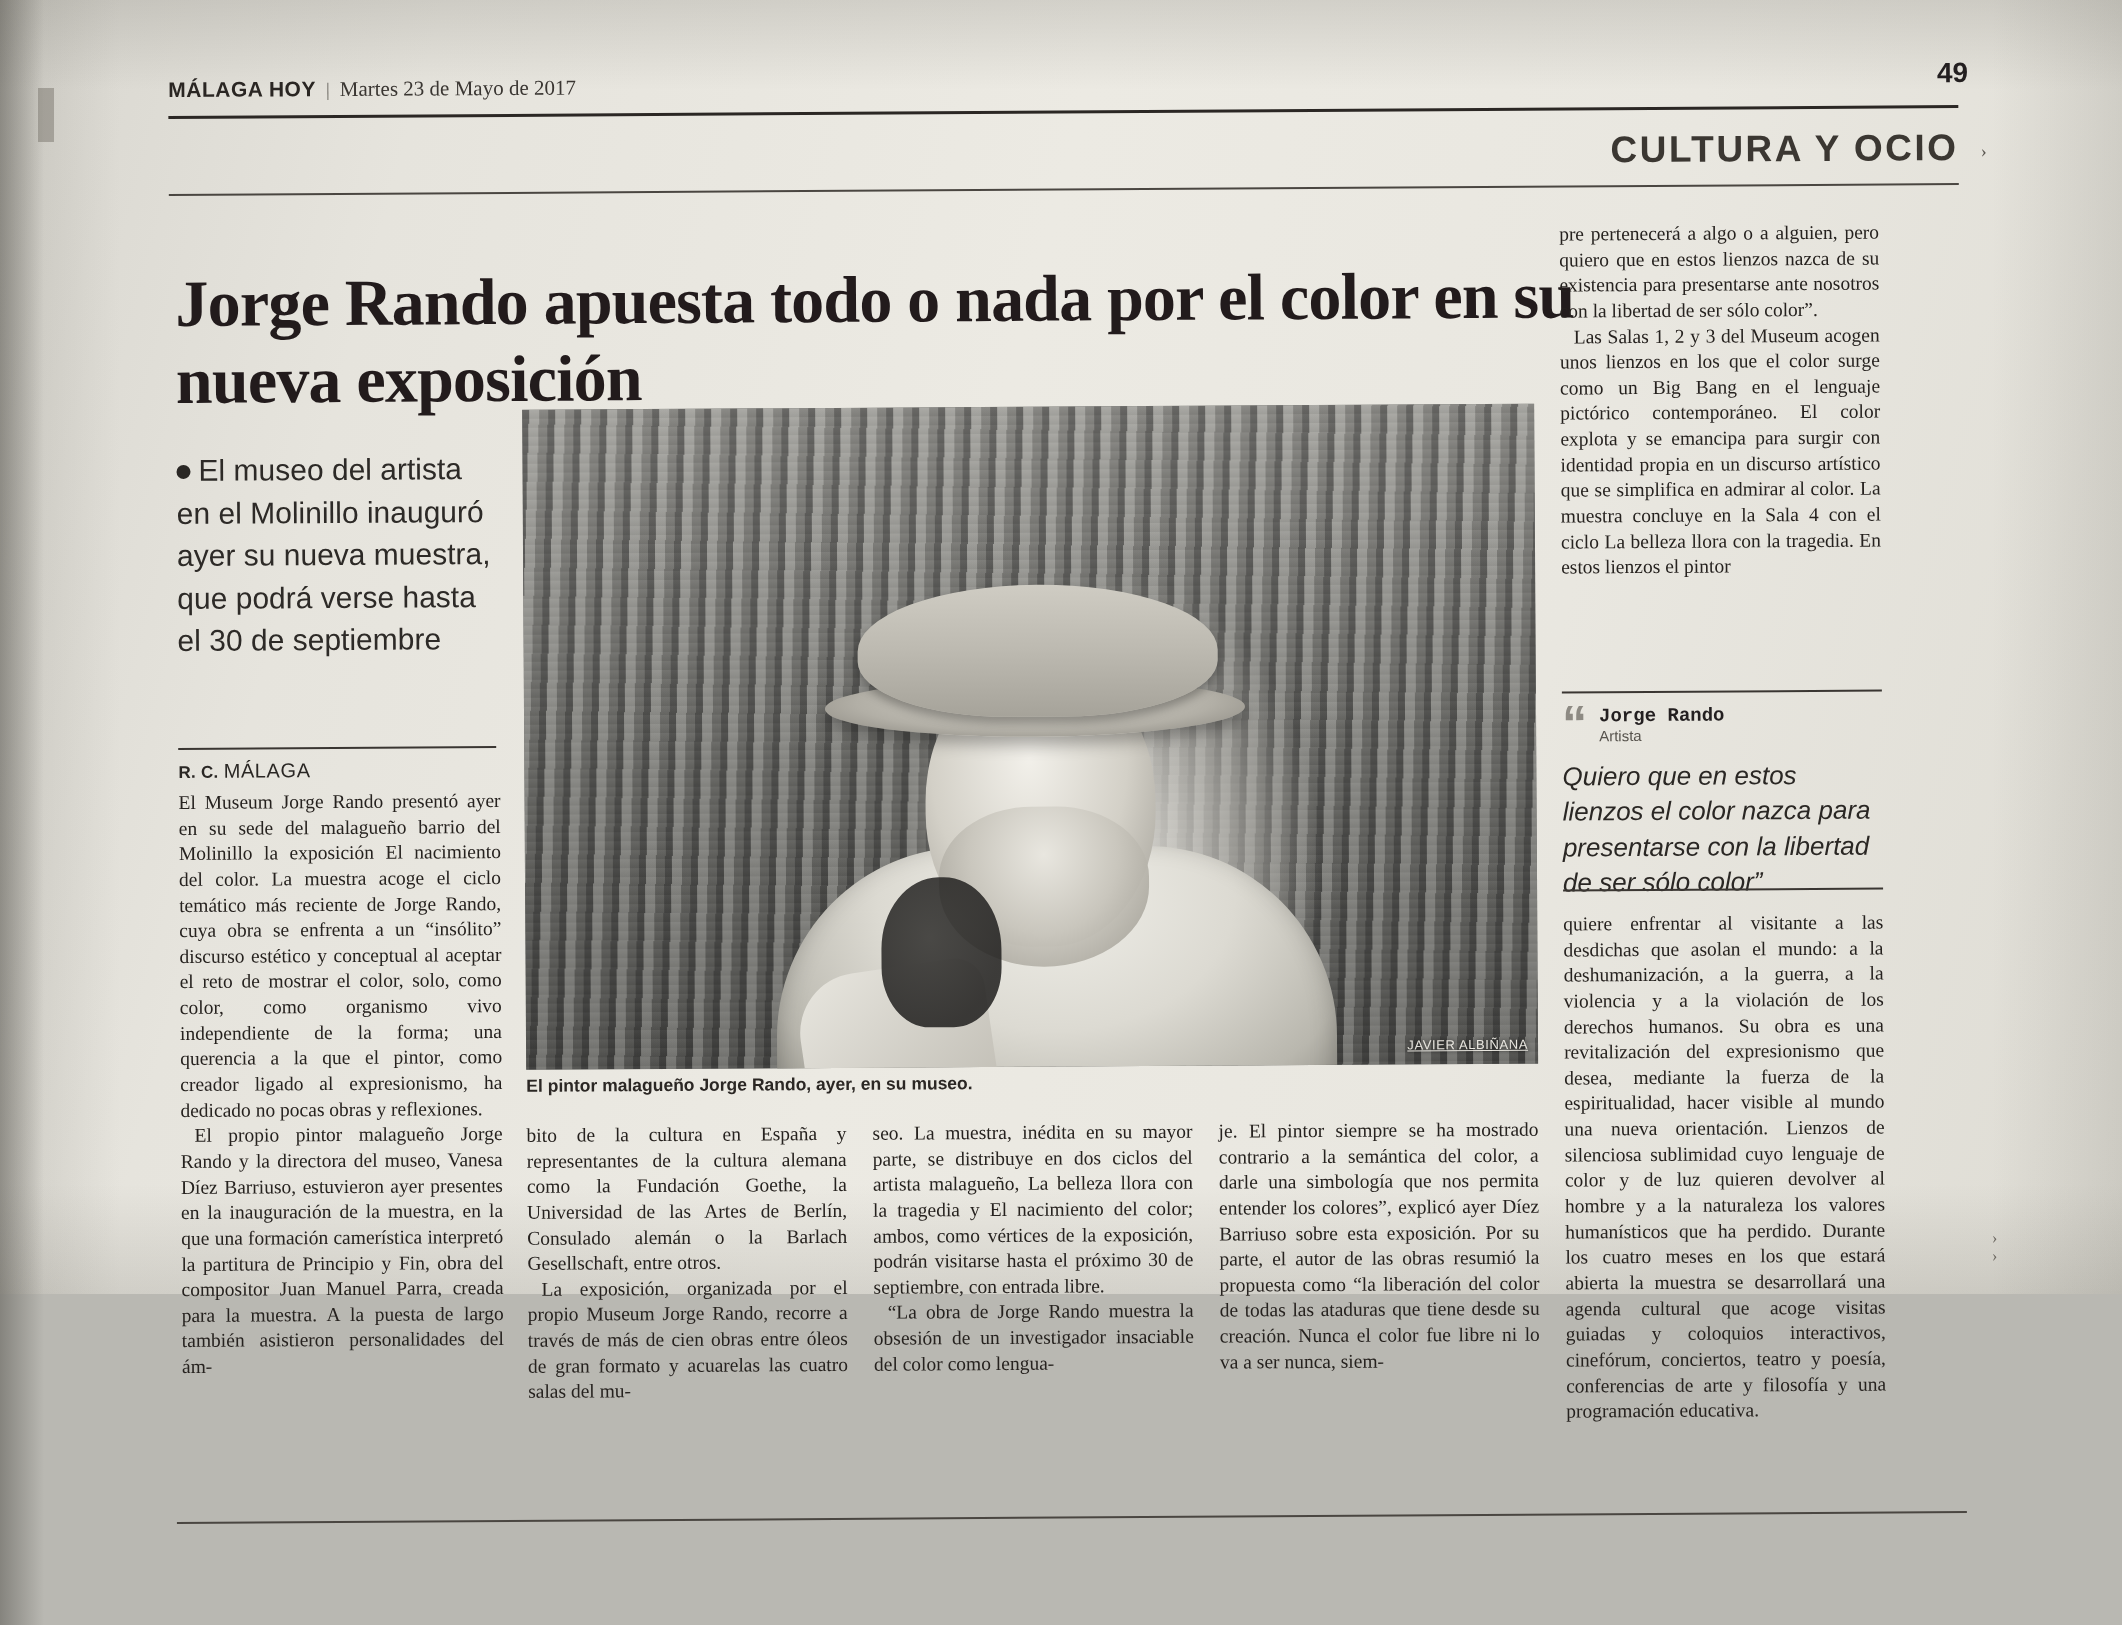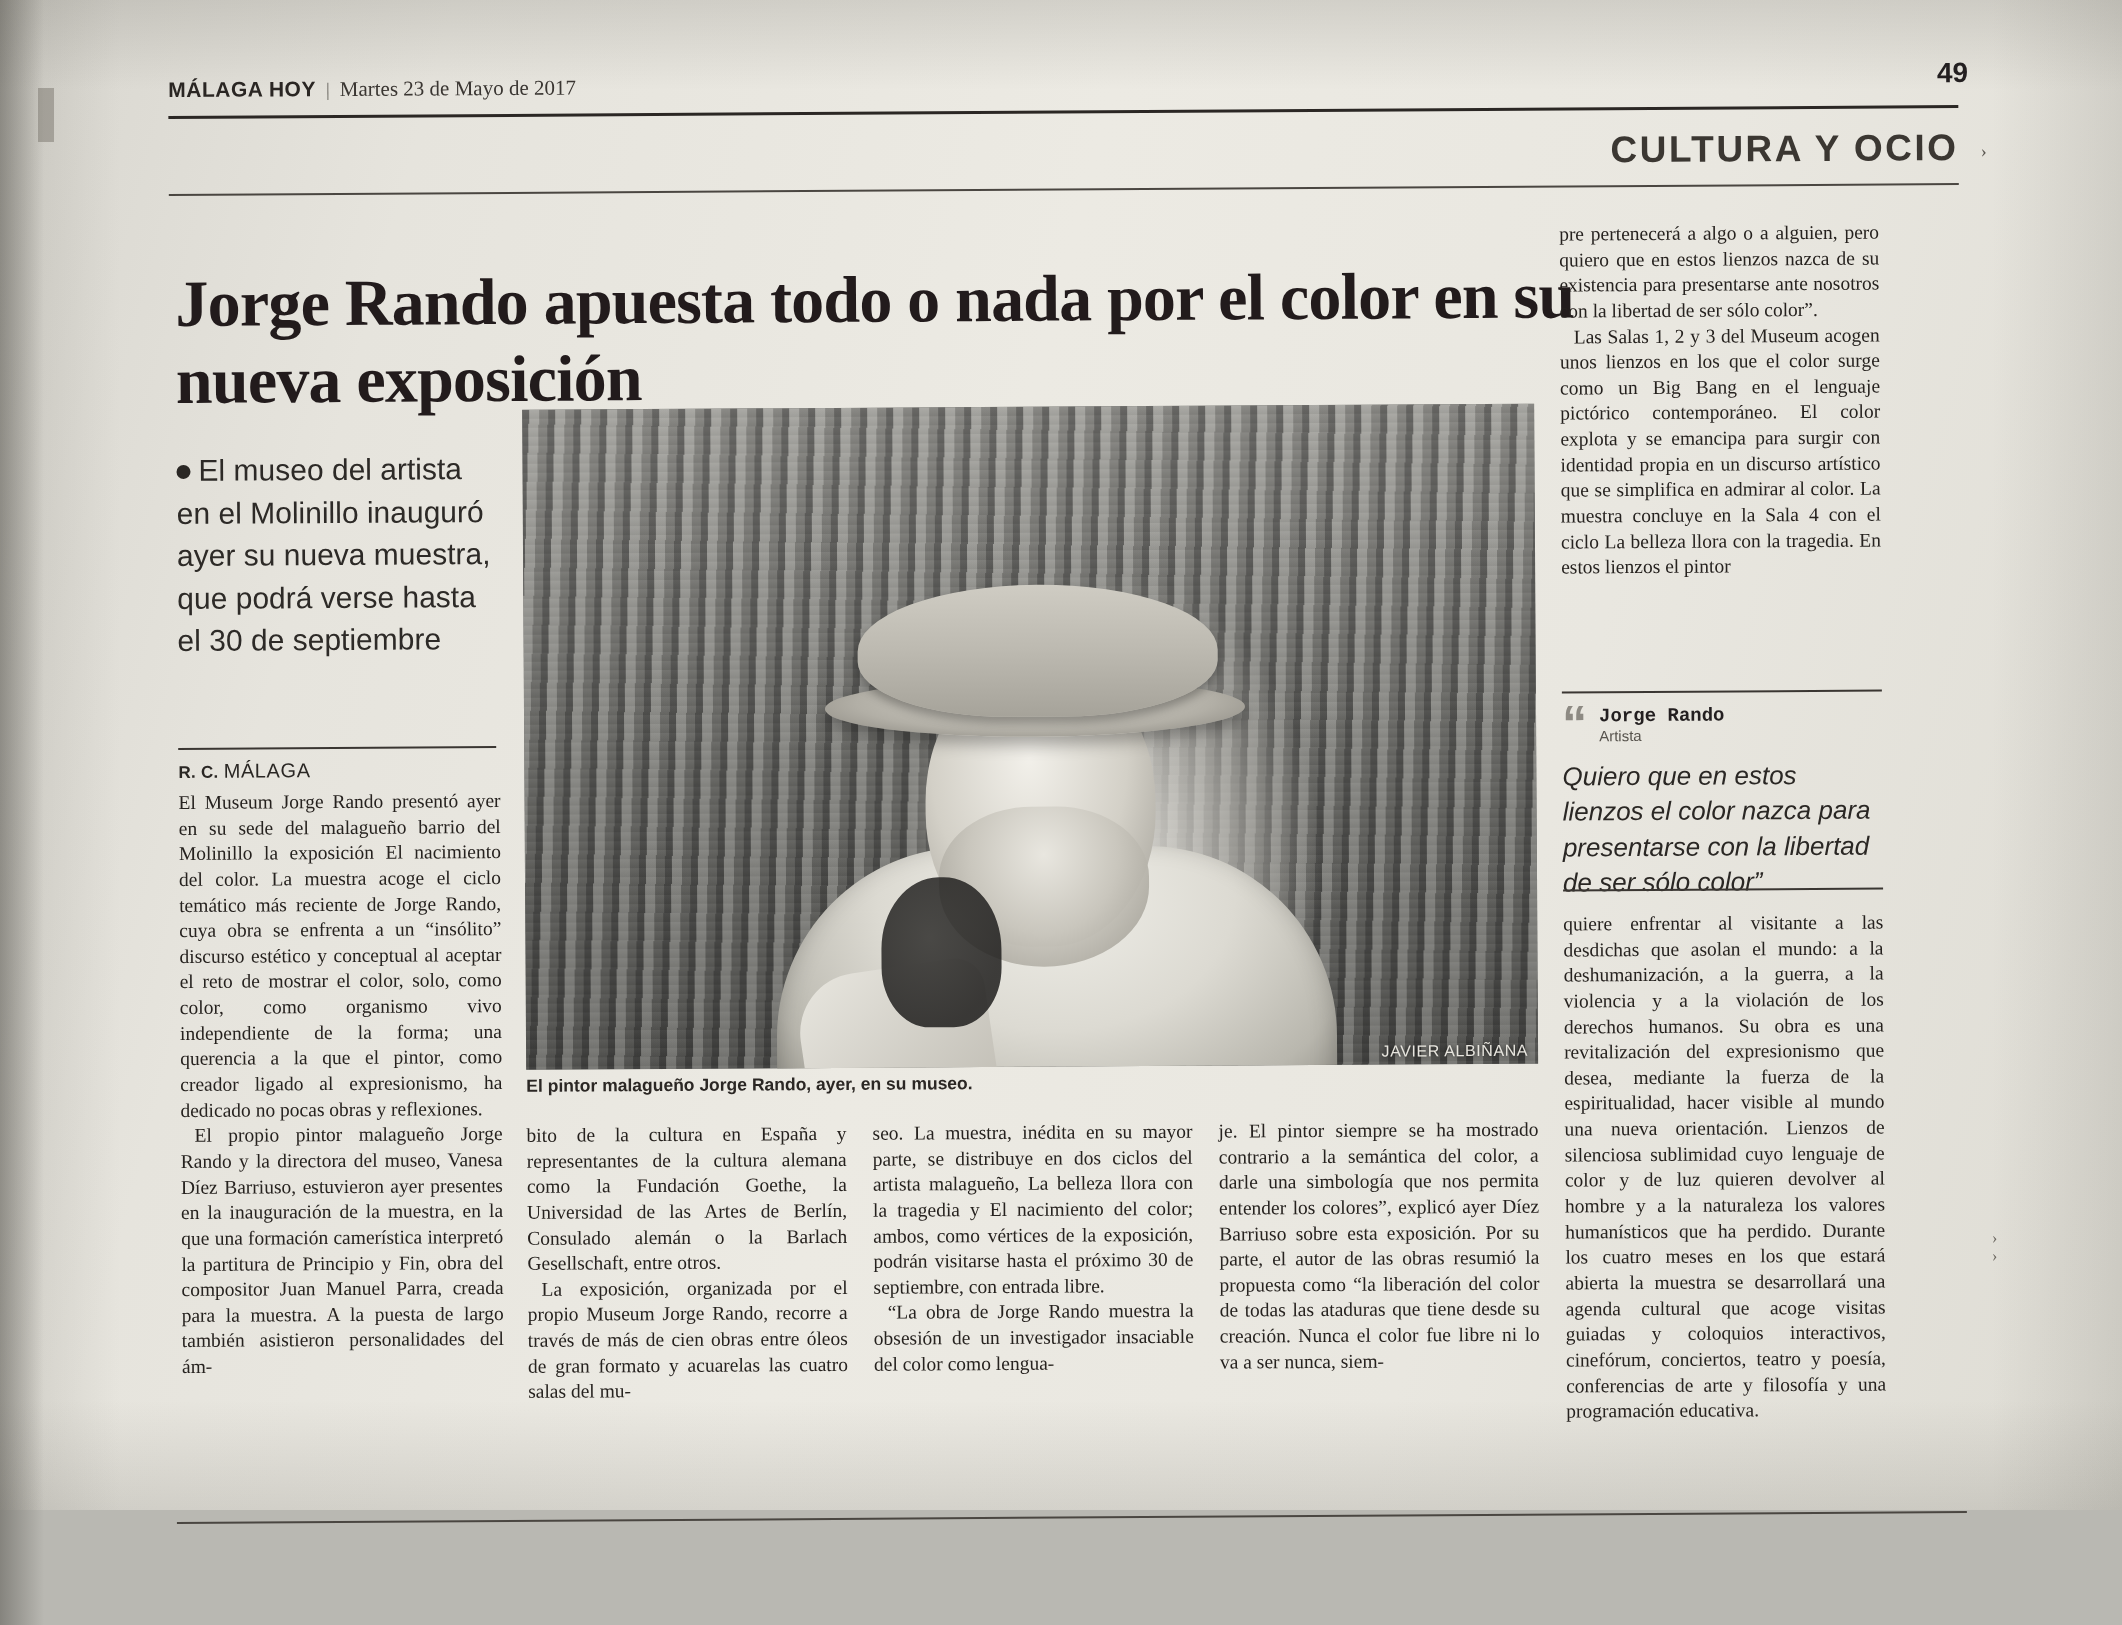--- a/index.html
+++ b/index.html
@@ -11,21 +11,21 @@
     width: 2122px;
     height: 1625px;
     overflow: hidden;
     font-family: "Liberation Serif", serif;
   }
 
   
   .page {
     position: absolute;
     left: 0; top: 0;
-    width: 2122px; height: 1510px;
+    width: 2122px; height: 1294px;
     background:
       linear-gradient(105deg, #d8d6cf 0%, #e6e4dd 18%, #eceae3 45%, #e9e7e0 70%, #dedcd4 100%);
   }
   
   .paper-shade {
     position: absolute; inset: 0;
     background:
       linear-gradient(to bottom, rgba(120,118,110,0.22) 0px, rgba(120,118,110,0.0) 90px),
       linear-gradient(to right, rgba(120,118,110,0.20) 0px, rgba(120,118,110,0.0) 120px),
       linear-gradient(to left, rgba(120,118,110,0.18) 0px, rgba(120,118,110,0.0) 130px),
@@ -242,26 +242,27 @@
   }
   .subj-arm {
     position: absolute; left: 50%; top: 560px;
     width: 190px; height: 150px;
     margin-left: -230px;
     background: linear-gradient(to bottom right, #e8e6df, #c0bdb4);
     border-radius: 60px 30px 0 0;
     transform: rotate(-8deg);
   }
   .photo-credit {
-    position: absolute; right: 10px; bottom: 4px;
-    font-family: "Liberation Sans", sans-serif;
-    font-size: 16px;
+    position: absolute; right: 10px; bottom: 12px;
+    font-family: "Liberation Sans", sans-serif;
+    font-size: 13px;
     letter-spacing: 0.6px;
     color: #e8e6df;
     text-shadow: 0 0 4px rgba(0,0,0,0.8);
+    text-decoration: underline;
   }
   .photo-caption {
     position: absolute; left: 352px; top: 1018px; width: 1012px;
     font-family: "Liberation Sans", sans-serif;
     font-weight: bold;
     font-size: 17.5px;
     color: #2b2724;
   }
 
   

